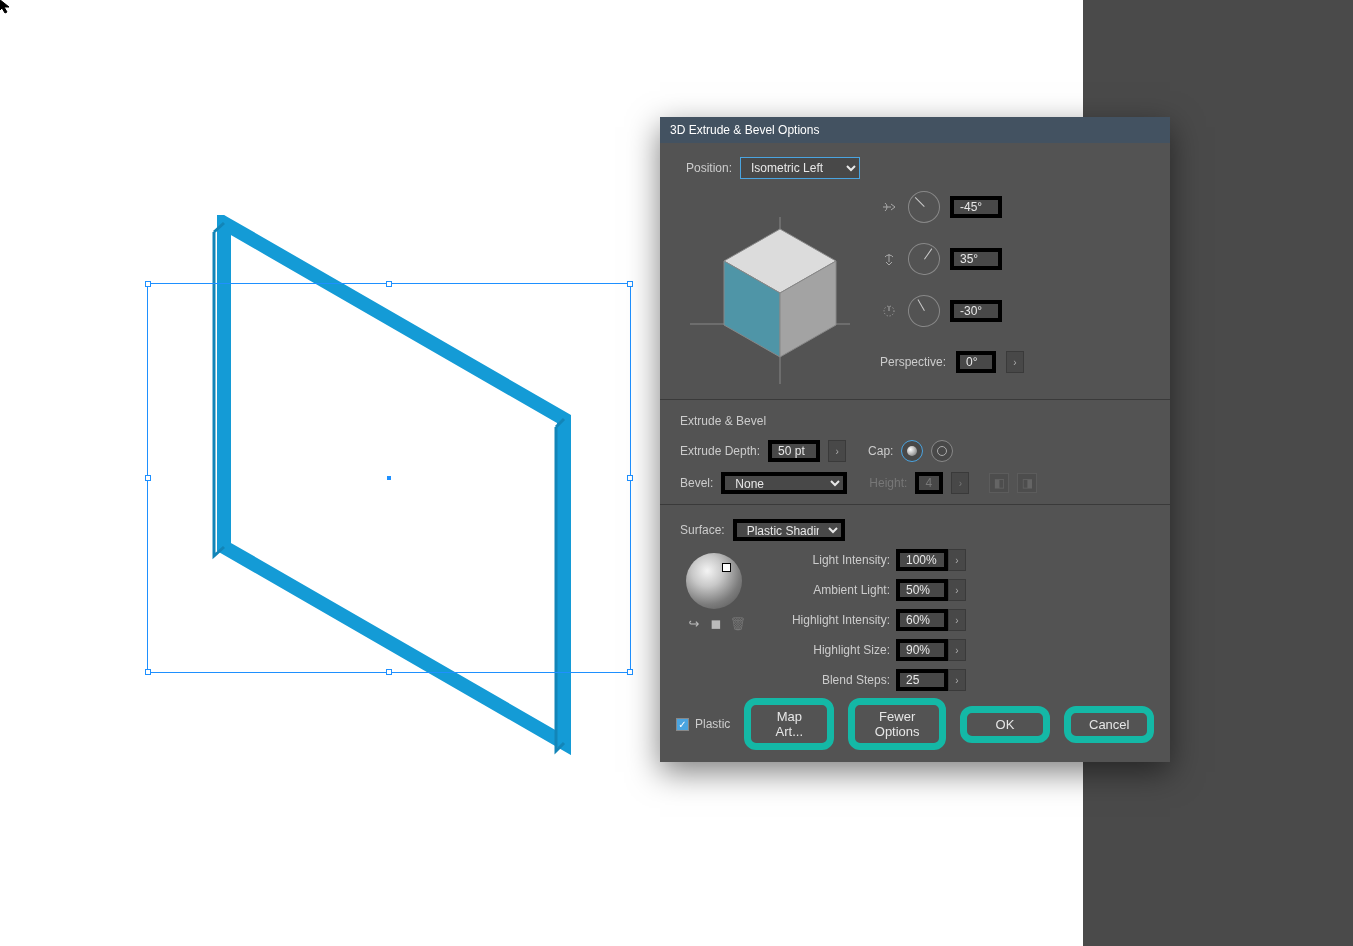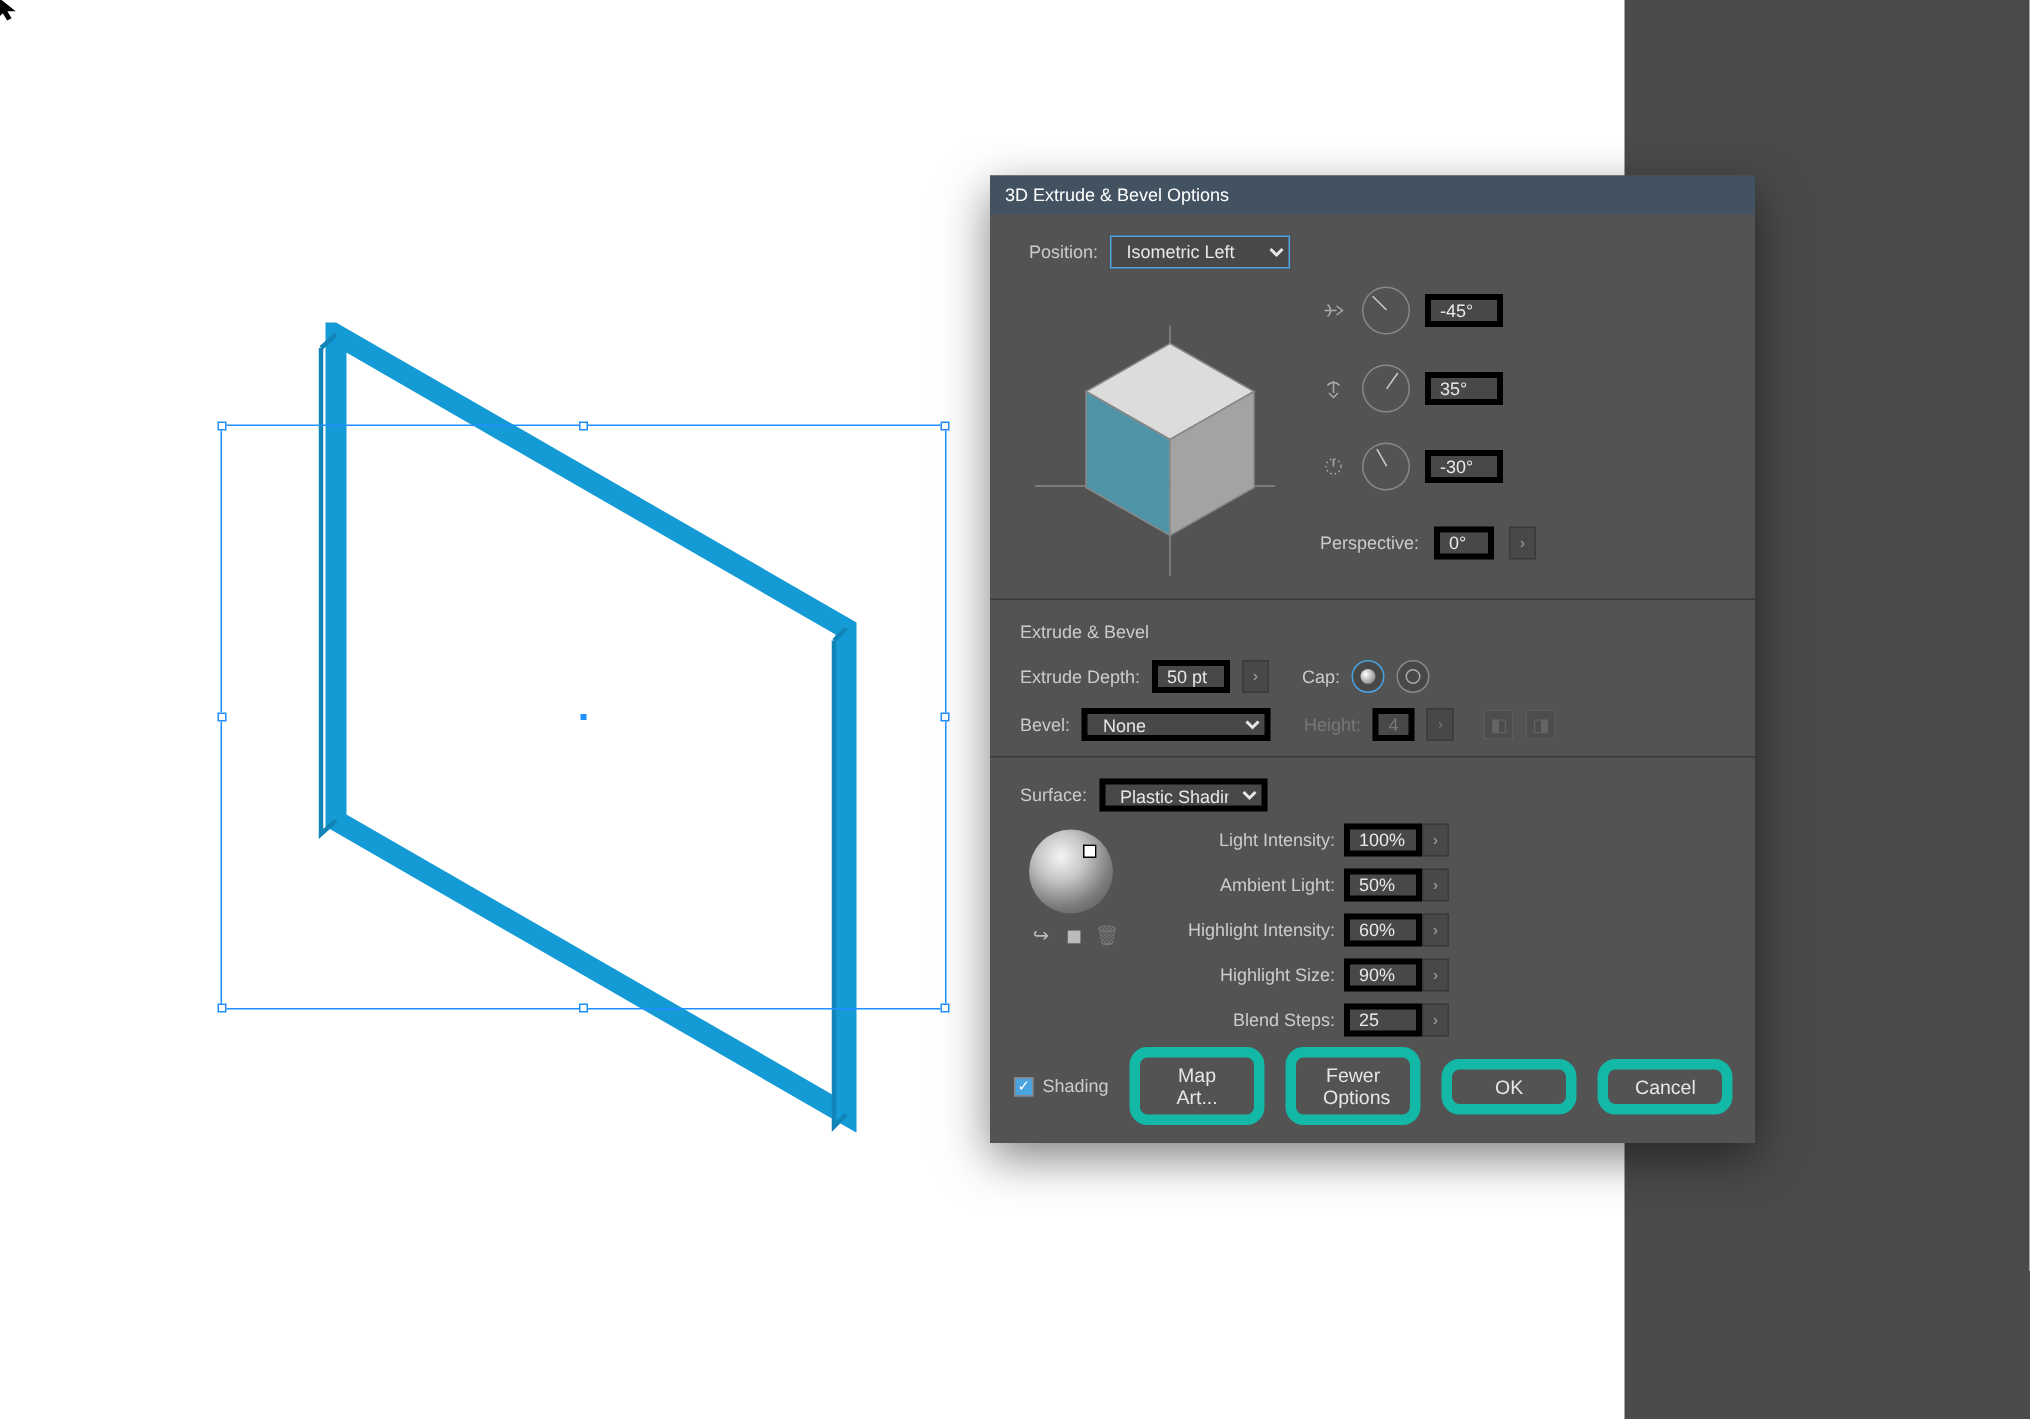--- a/index.html
+++ b/index.html
@@ -231,20 +231,20 @@
           <div class="stepbtn">›</div>
         </div>
       </div>
     </div>
 
   </div>
 
   <div class="footer">
     <label class="checkbox">
       <span class="box" style="background:#4aa4e0;color:#fff;">✓</span>
-      <span>Shading</span>
+      <span>Plastic</span>
     </label>
     <button class="btn">Map Art...</button>
     <button class="btn">Fewer Options</button>
     <button class="btn">OK</button>
     <button class="btn">Cancel</button>
   </div>
 </div>
 
 </body></html>

